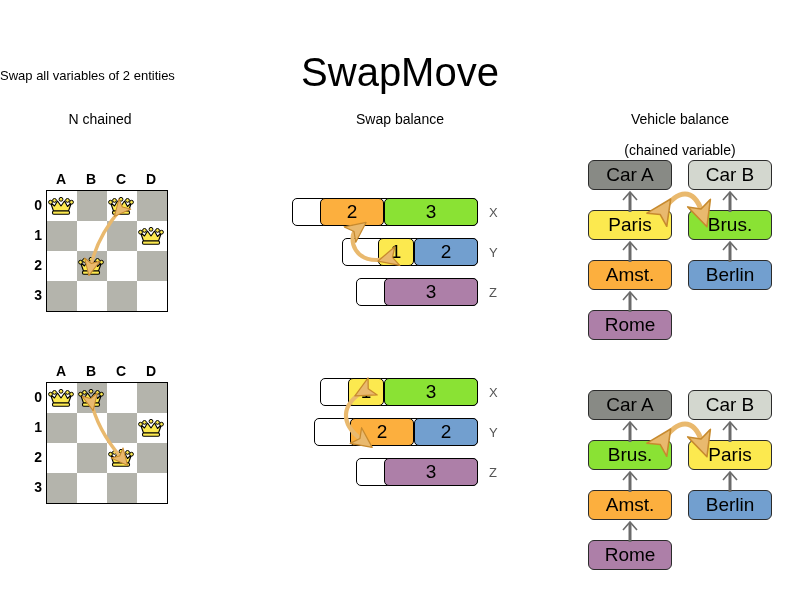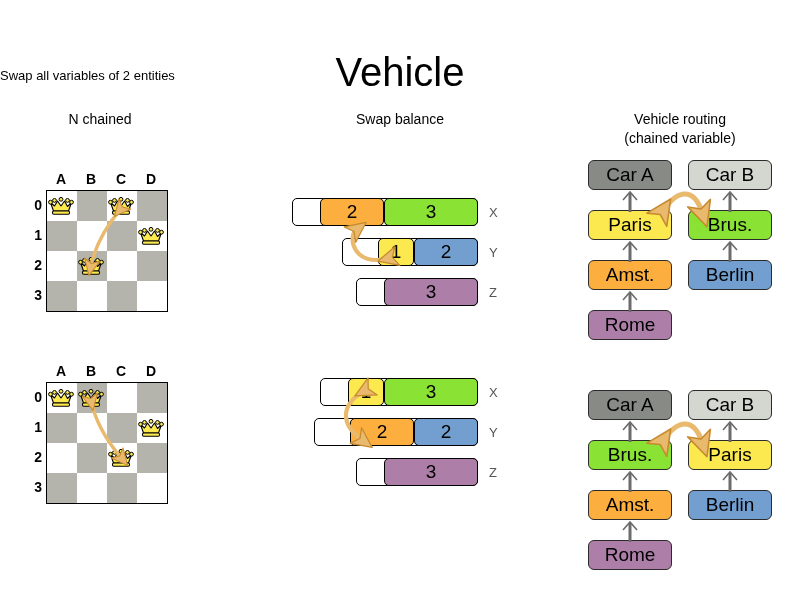--- a/index.html
+++ b/index.html
@@ -116,29 +116,29 @@
     text-align: center;
     color: #000;
     height: 30px;
   }
 
   svg { overflow: visible; }
 </style>
 </head>
 <body>
 
-<h1 id="page-title">Vehicle</h1>
+<h1 id="page-title">SwapMove</h1>
 <div id="page-subtitle">Swap all variables of 2 entities</div>
 
 <div class="col-heading" style="left:20px; top:110px; width:160px;">N chained</div>
 
 <div class="col-heading" style="left:320px; top:110px; width:160px;">Swap balance</div>
 
-<div class="col-heading" style="left:600px; top:110px; width:160px;">Vehicle routing</div>
-<div class="col-heading" style="left:600px; top:129px; width:160px;">(chained variable)</div>
+<div class="col-heading" style="left:600px; top:110px; width:160px;">Vehicle balance</div>
+<div class="col-heading" style="left:600px; top:141px; width:160px;">(chained variable)</div>
 
 <div id="nqueens-before">
     <div class="file-label" style="left:46px; top:171px;">A</div>
     <div class="file-label" style="left:76px; top:171px;">B</div>
     <div class="file-label" style="left:106px; top:171px;">C</div>
     <div class="file-label" style="left:136px; top:171px;">D</div>
     <div class="rank-label" style="left:28px; top:197px;">0</div>
     <div class="rank-label" style="left:28px; top:227px;">1</div>
     <div class="rank-label" style="left:28px; top:257px;">2</div>
     <div class="rank-label" style="left:28px; top:287px;">3</div>

